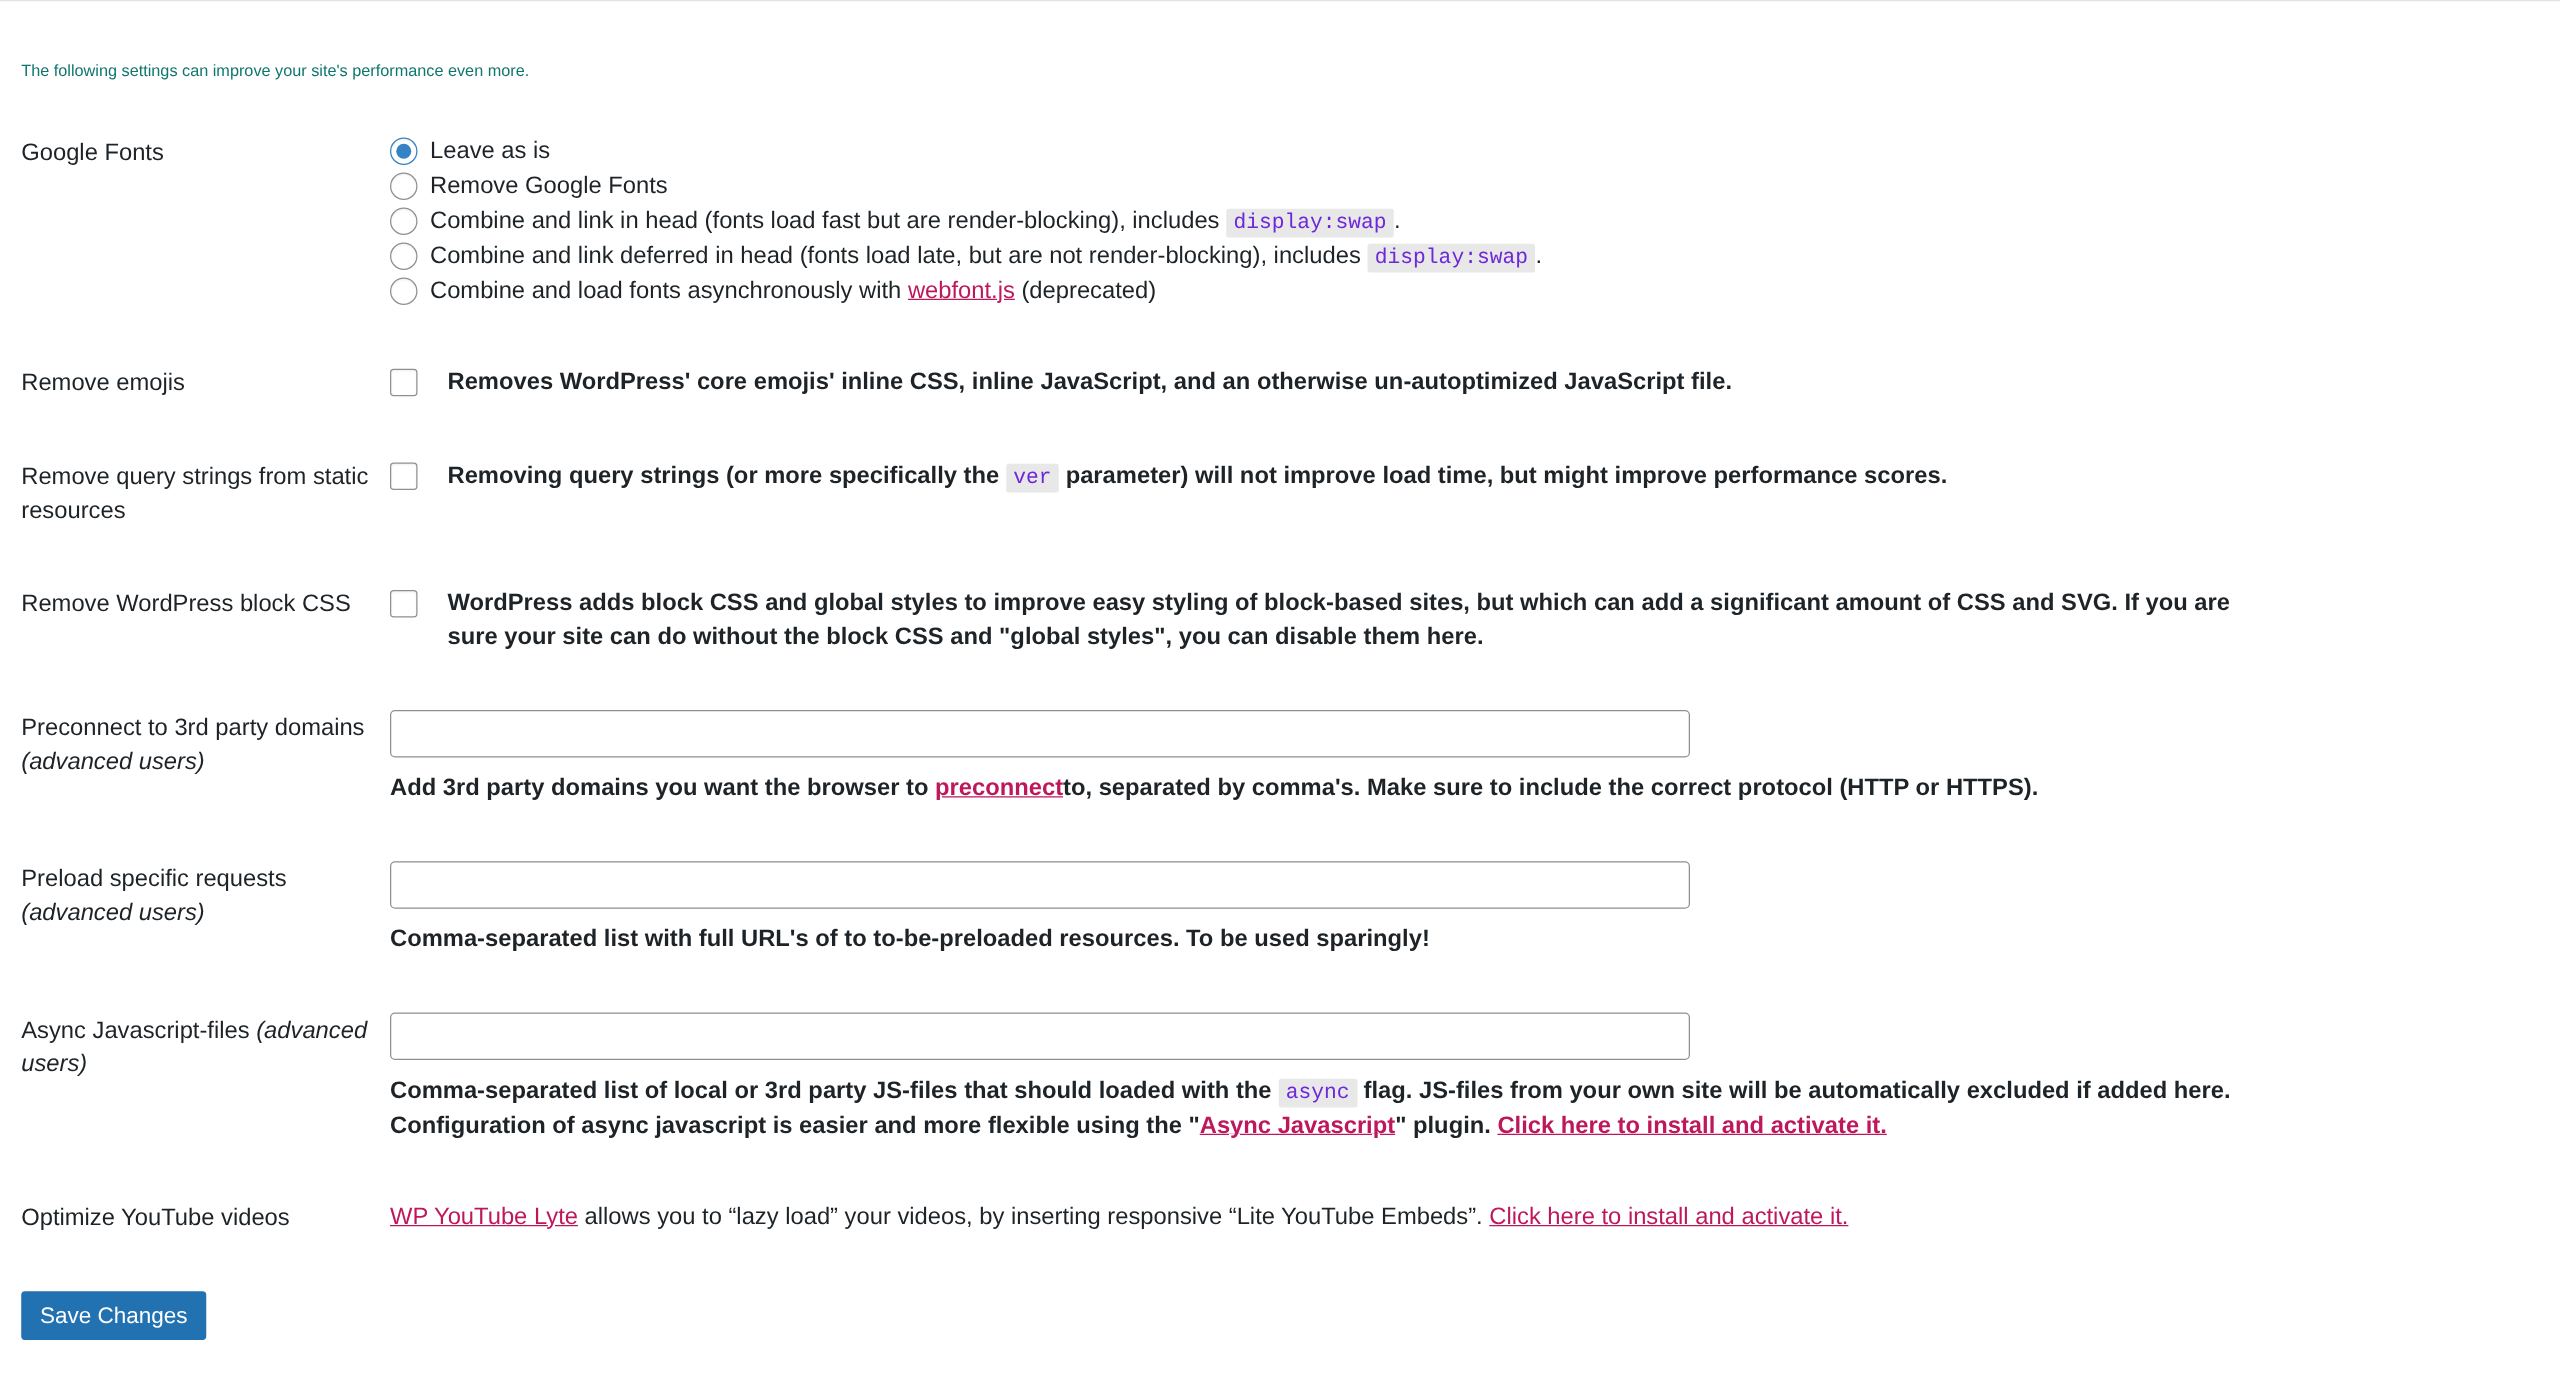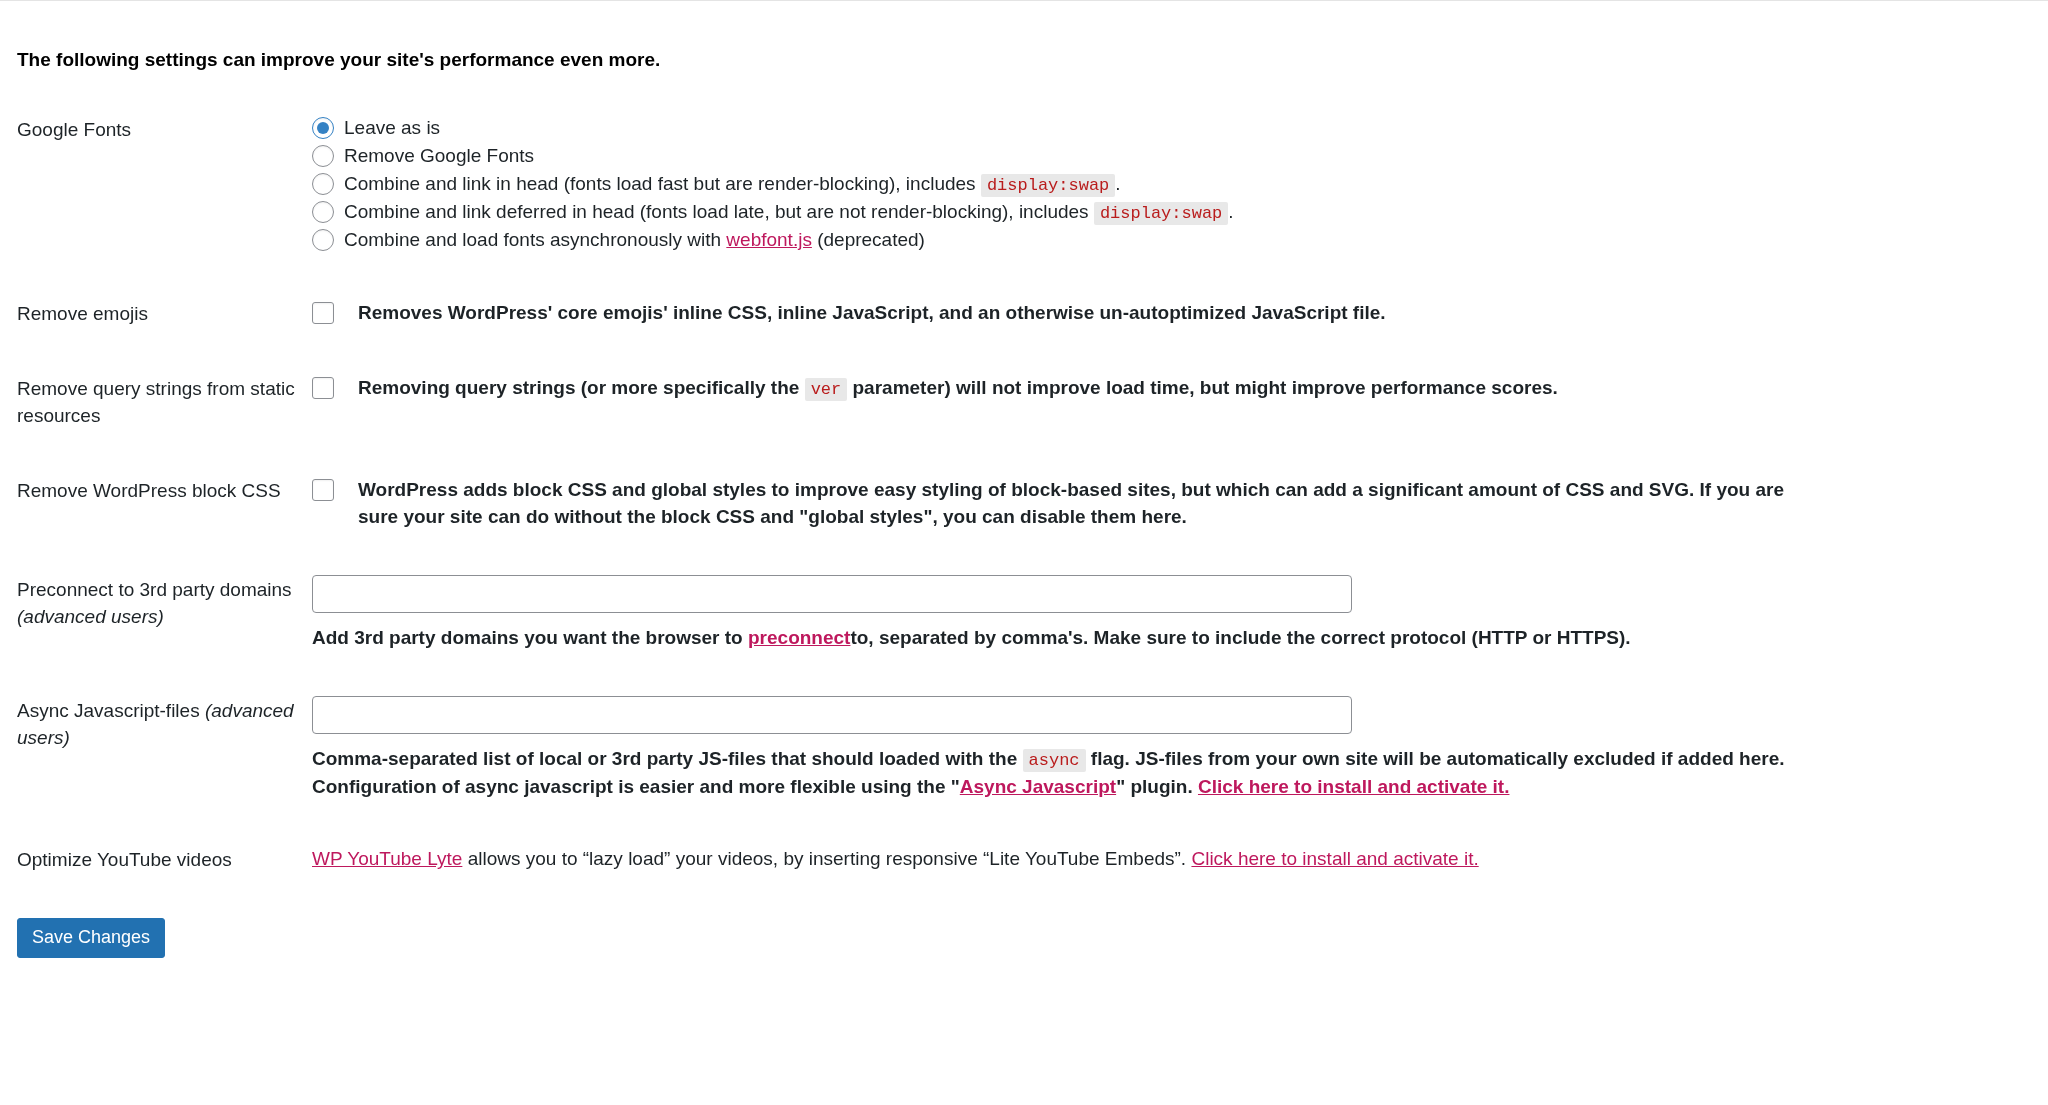--- a/index.html
+++ b/index.html
@@ -26,24 +26,24 @@
   }
   h2.section-title {
     font-size: 24px;
     font-weight: bold;
     margin: 0 0 0 17px;
     padding: 0;
     color: #1d2327;
     letter-spacing: -0.1px;
   }
   p.section-desc {
-    font-size: 19px;
-    font-weight: bold;
+    font-size: 13px;
+    font-weight: normal;
     margin: 27px 0 0 17px;
-    color: #000000;
+    color: #0f766e;
   }
   table.form-table {
     border-collapse: collapse;
     width: 1832px;
     margin-top: 22px;
   }
   table.form-table tr { vertical-align: top; }
   table.form-table th {
     text-align: left;
     font-weight: normal;
@@ -107,21 +107,21 @@
   .check-label {
     font-size: 19px;
     font-weight: bold;
     color: #1d2327;
     line-height: 1.46;
     max-width: 1580px;
   }
   code {
     font-family: "Liberation Mono", monospace;
     background: #e8e8e8;
-    color: #b91c1c;
+    color: #6d28d9;
     font-size: 17px;
     padding: 2px 6px;
     border-radius: 2px;
     font-weight: normal;
   }
   a.lnk {
     color: #be185d;
     text-align: center;
   }
   input.text-field {
@@ -242,20 +242,27 @@
       </tr>
 
       <tr>
         <th><span>Preconnect to 3rd party domains</span> <em>(advanced users)</em></th>
         <td>
           <input class="text-field" type="text" value="" style="">
           <div class="field-desc"><span>Add 3rd party domains you want the browser to</span> <a class="lnk" href="#">preconnect</a><span>to, separated by comma's. Make sure to include the correct protocol (HTTP or HTTPS).</span></div>
         </td>
       </tr>
 
+      <tr>
+        <th><span>Preload specific requests</span><br><em>(advanced users)</em></th>
+        <td>
+          <input class="text-field" type="text" value="" style="">
+          <div class="field-desc">Comma-separated list with full URL's of to to-be-preloaded resources. To be used sparingly!</div>
+        </td>
+      </tr>
 
       <tr>
         <th><span>Async Javascript-files</span> <em>(advanced users)</em></th>
         <td>
           <input class="text-field" type="text" value="" style="">
           <div class="field-desc"><span>Comma-separated list of local or 3rd party JS-files that should loaded with the</span> <code>async</code> <span>flag. JS-files from your own site will be automatically excluded if added here. Configuration of async javascript is easier and more flexible using the "</span><a class="lnk" href="#">Async Javascript</a><span>" plugin.</span> <a class="lnk" href="#">Click here to install and activate it.</a></div>
         </td>
       </tr>
 
       <tr>

